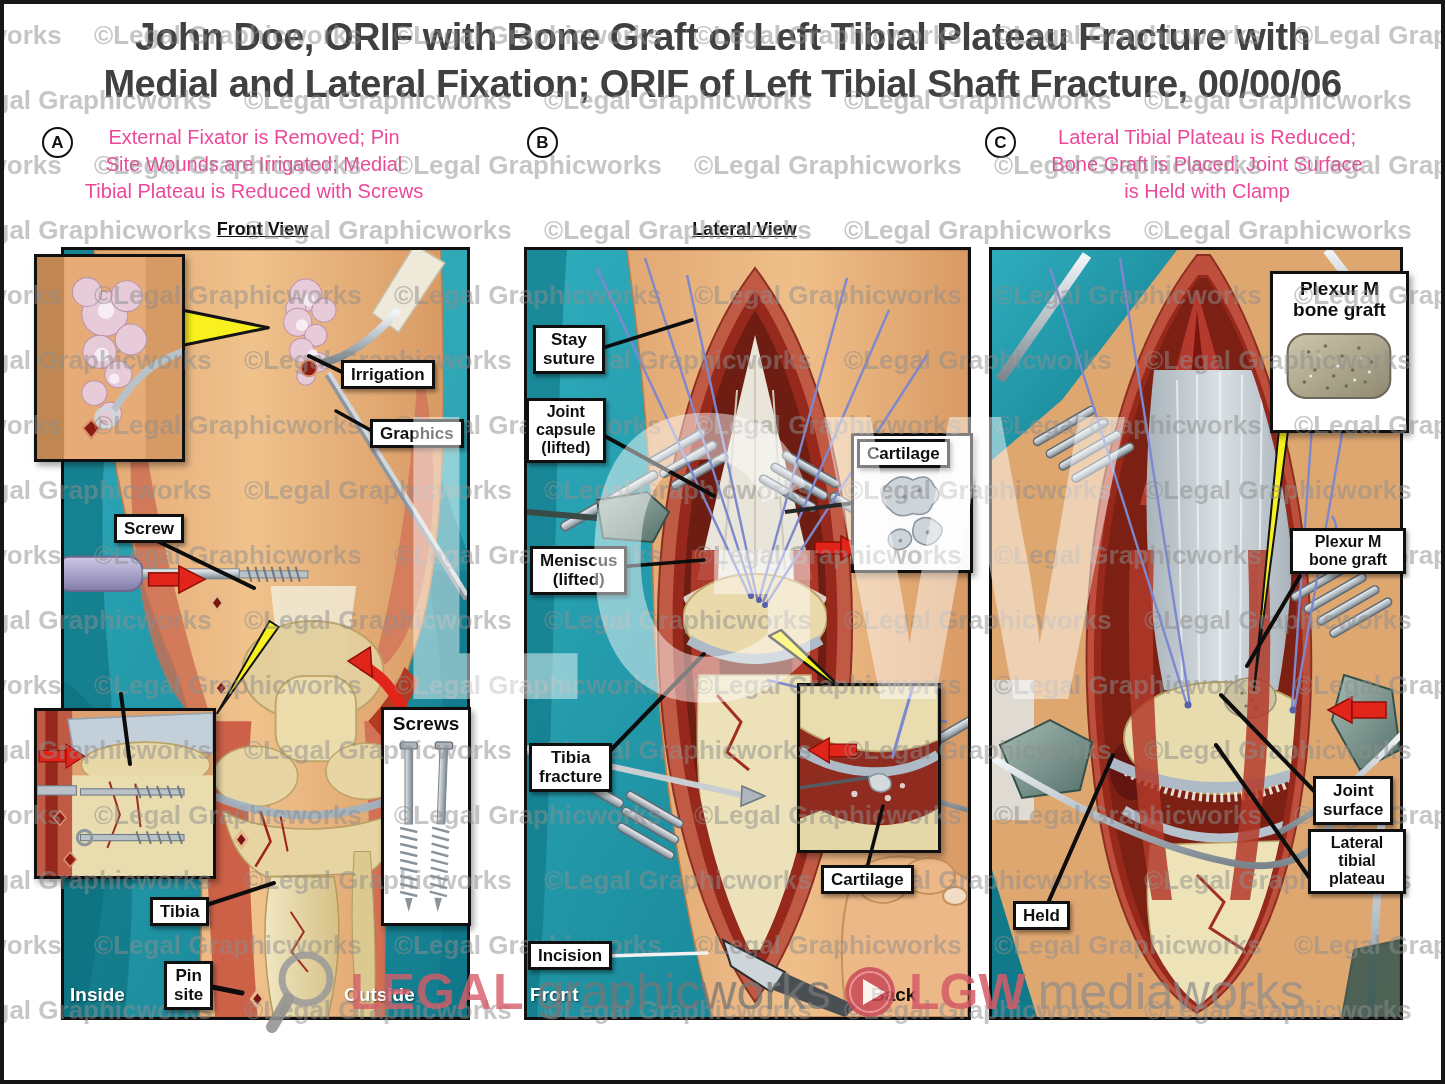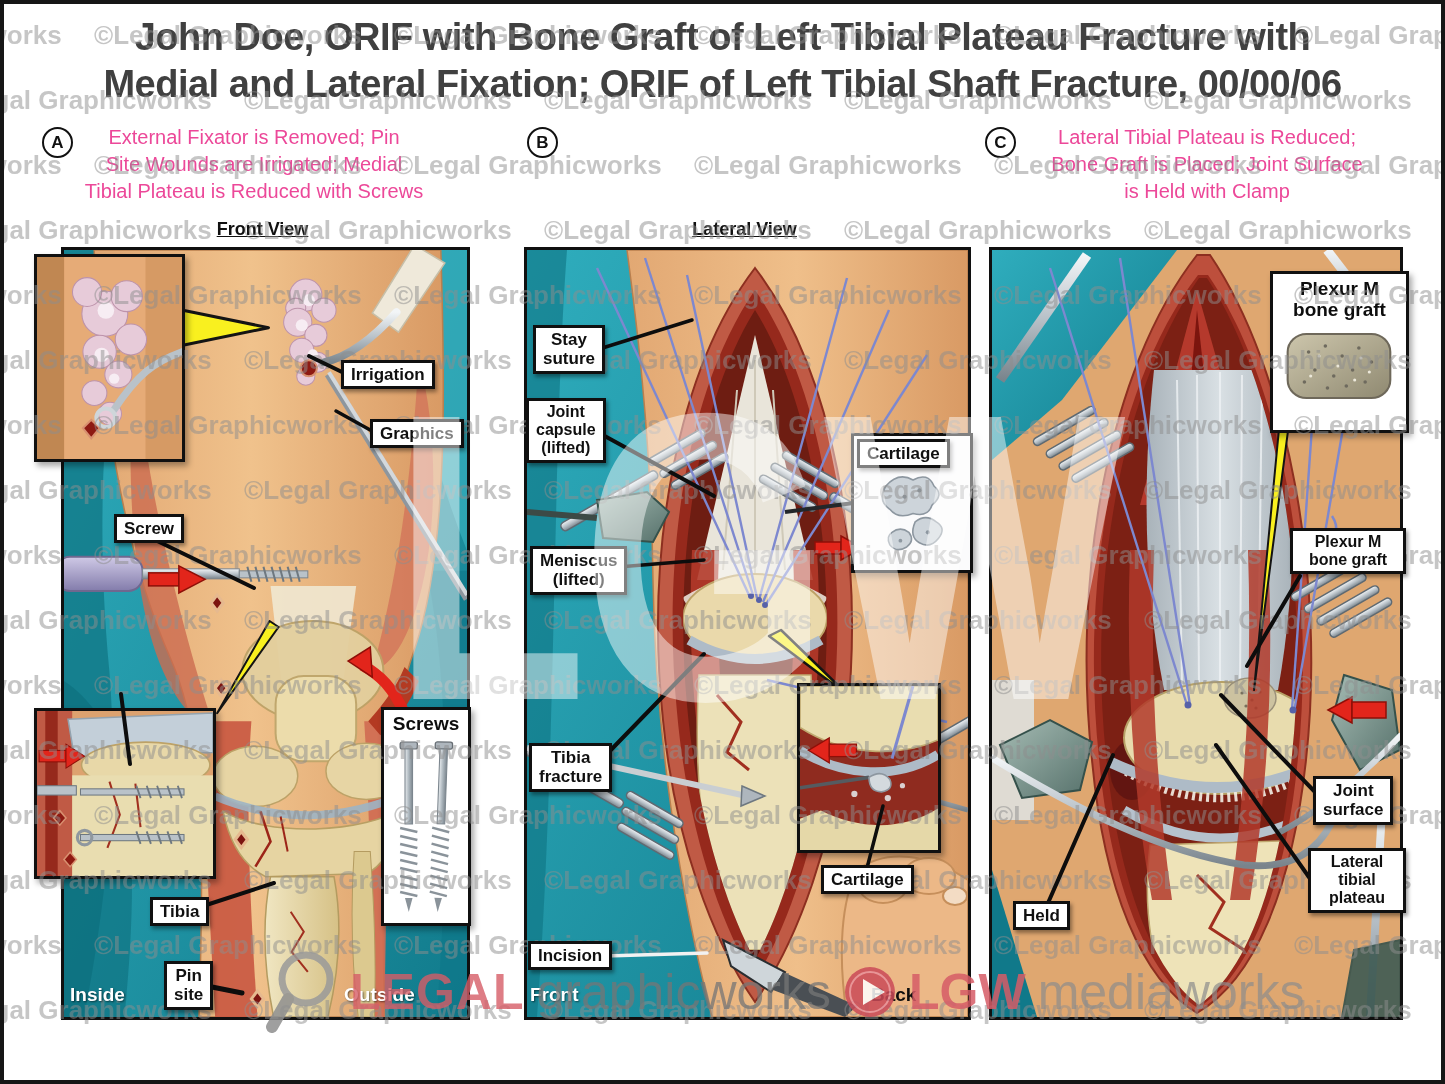--- a/index.html
+++ b/index.html
@@ -636,21 +636,21 @@
 fracture</div>
   <div class="lbl" style="left:817px;top:861px;">Cartilage</div>
   <div class="lbl" style="left:524px;top:937px;">Incision</div>
   <div class="dir" style="left:526px;top:980px;">Front</div>
   <div class="dir dark" style="left:867px;top:980px;">Back</div>
 
   <div class="lbl small" style="left:1286px;top:524px;width:96px;">Plexur M
 bone graft</div>
   <div class="lbl" style="left:1309px;top:772px;">Joint
 surface</div>
-  <div class="lbl small" style="left:1304px;top:844px;width:78px;">Lateral
+  <div class="lbl small" style="left:1304px;top:825px;width:78px;">Lateral
 tibial
 plateau</div>
   <div class="lbl" style="left:1009px;top:897px;">Held</div>
 
   <div id="wm-layer">
       <span class="wm" style="left: -210px; top: 16px;">©Legal Graphicworks</span>
       <span class="wm" style="left: 90px; top: 16px;">©Legal Graphicworks</span>
       <span class="wm" style="left: 390px; top: 16px;">©Legal Graphicworks</span>
       <span class="wm" style="left: 690px; top: 16px;">©Legal Graphicworks</span>
       <span class="wm" style="left: 990px; top: 16px;">©Legal Graphicworks</span>

